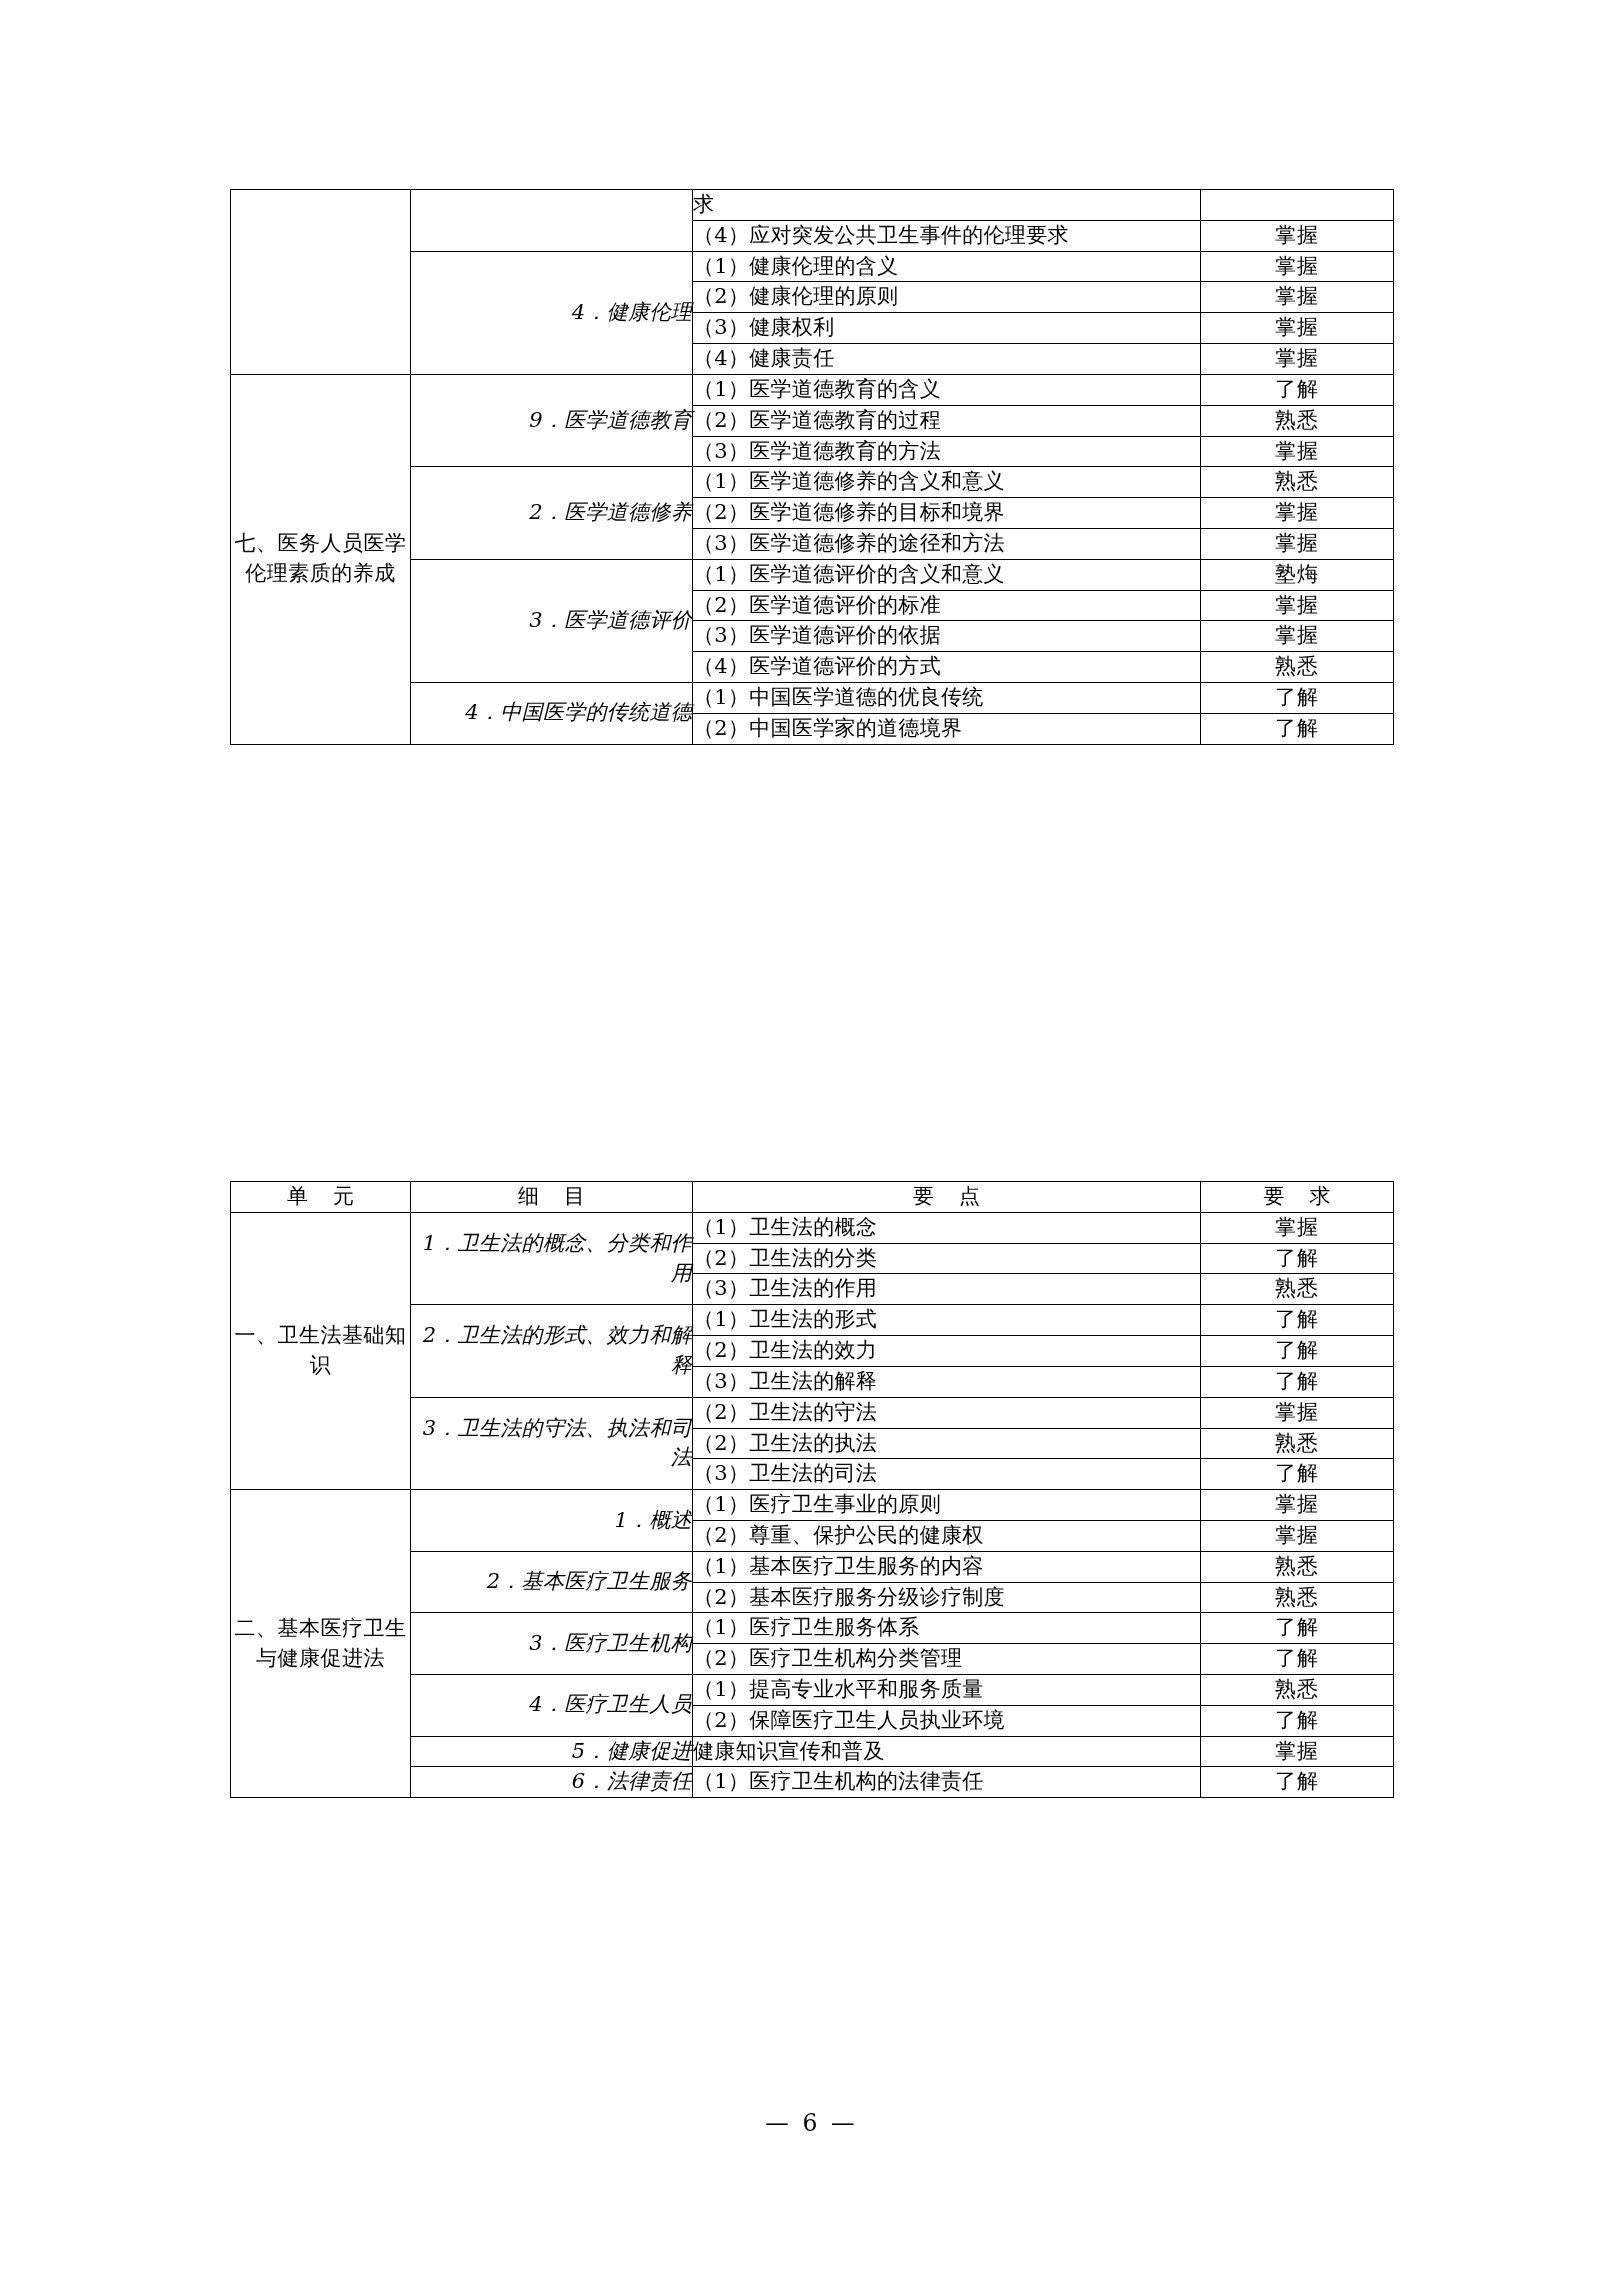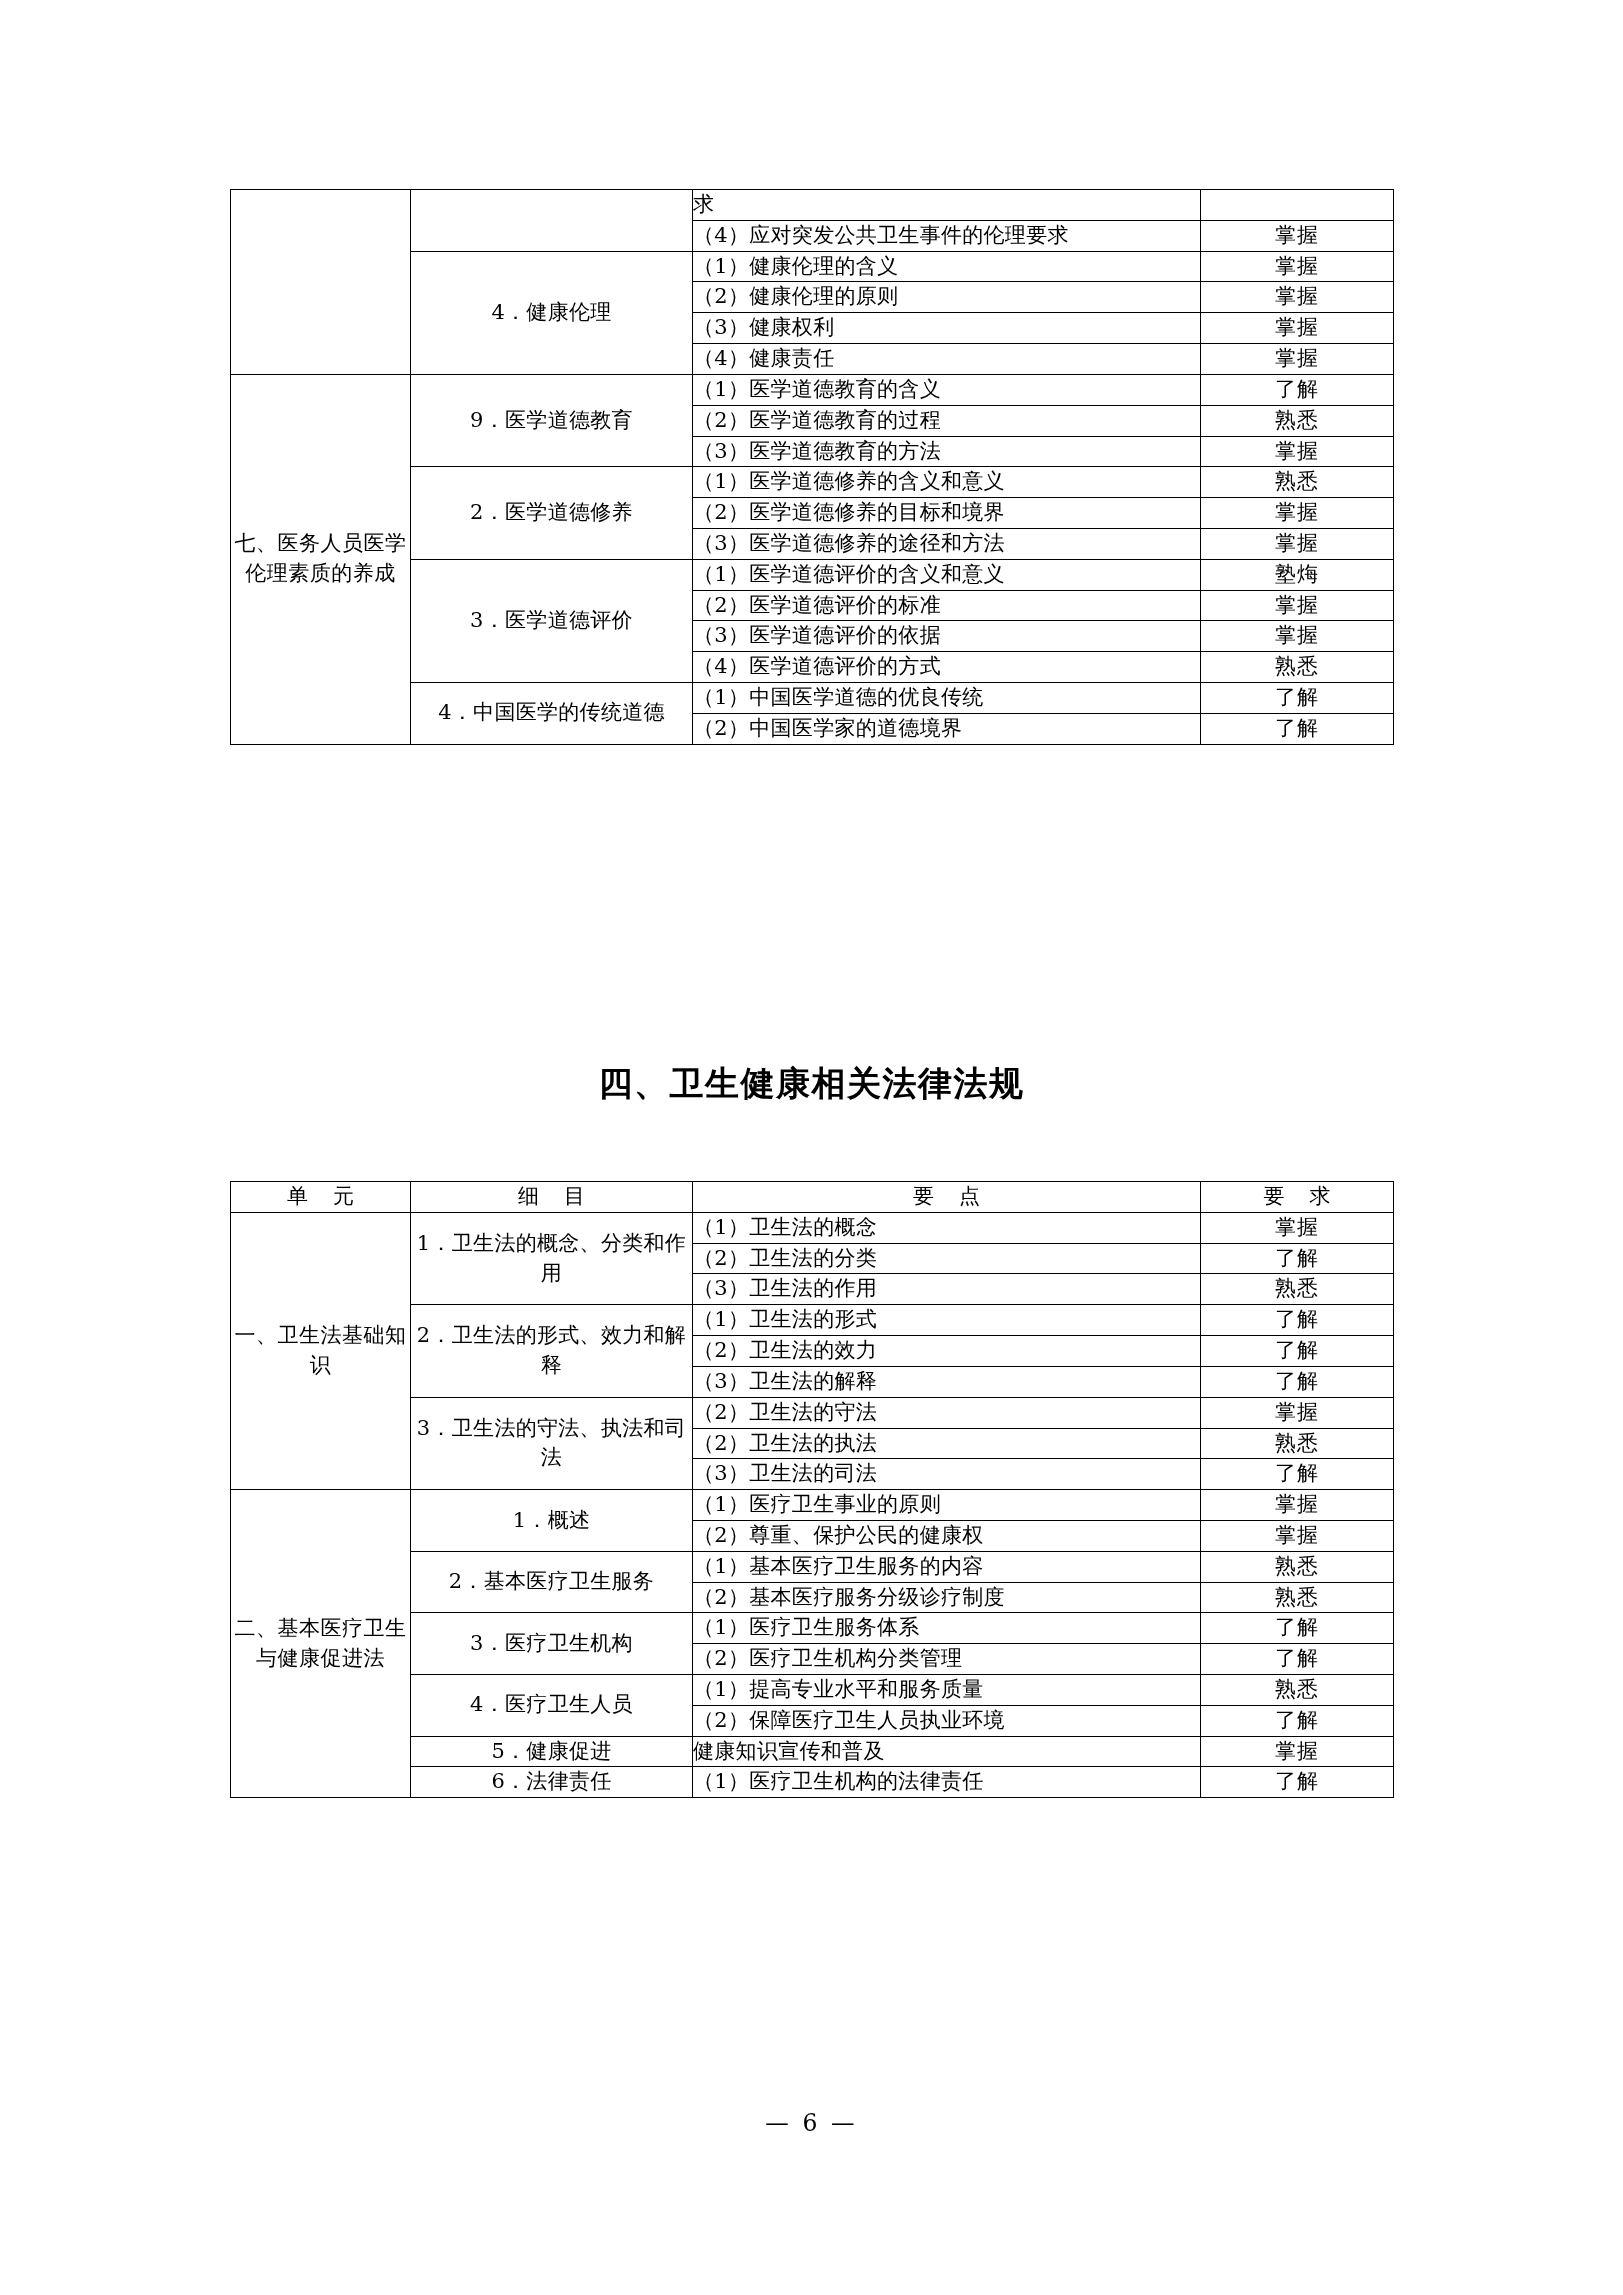--- a/index.html
+++ b/index.html
@@ -48,23 +48,24 @@
     font-size: 21px;
     line-height: 1.42;
   }
 
   .cell-unit {
     text-align: center;
     padding: 3.1px 8.2px 3.1px 11.2px;
     letter-spacing: 0.5px;
   }
   .cell-detail {
-    text-align: center;
+    text-align: right;
     padding: 3.1px 7.2px 3.1px 13.3px;
     letter-spacing: 0.3px;
+    font-style: italic;
   }
   .cell-point {
     text-align: left;
     padding: 4.6px 7.2px 4.6px 15.3px;
     letter-spacing: 0.3px;
   }
   .cell-req {
     text-align: center;
     letter-spacing: 1px;
     padding: 4.6px 2px;
@@ -192,21 +193,20 @@
           <td class="cell-point">（1）中国医学道德的优良传统</td>
           <td class="cell-req">了解</td>
         </tr>
         <tr>
           <td class="cell-point">（2）中国医学家的道德境界</td>
           <td class="cell-req">了解</td>
         </tr>
       </tbody>
   </table>
 
-  <div class="section-heading">四、卫生健康相关法律法规</div>
 
   <table class="exam-table" id="table-law">
     <colgroup>
       <col class="c-unit">
         <col class="c-detail">
         <col class="c-point">
         <col class="c-req">
     </colgroup>
     <tbody>
         <tr>

